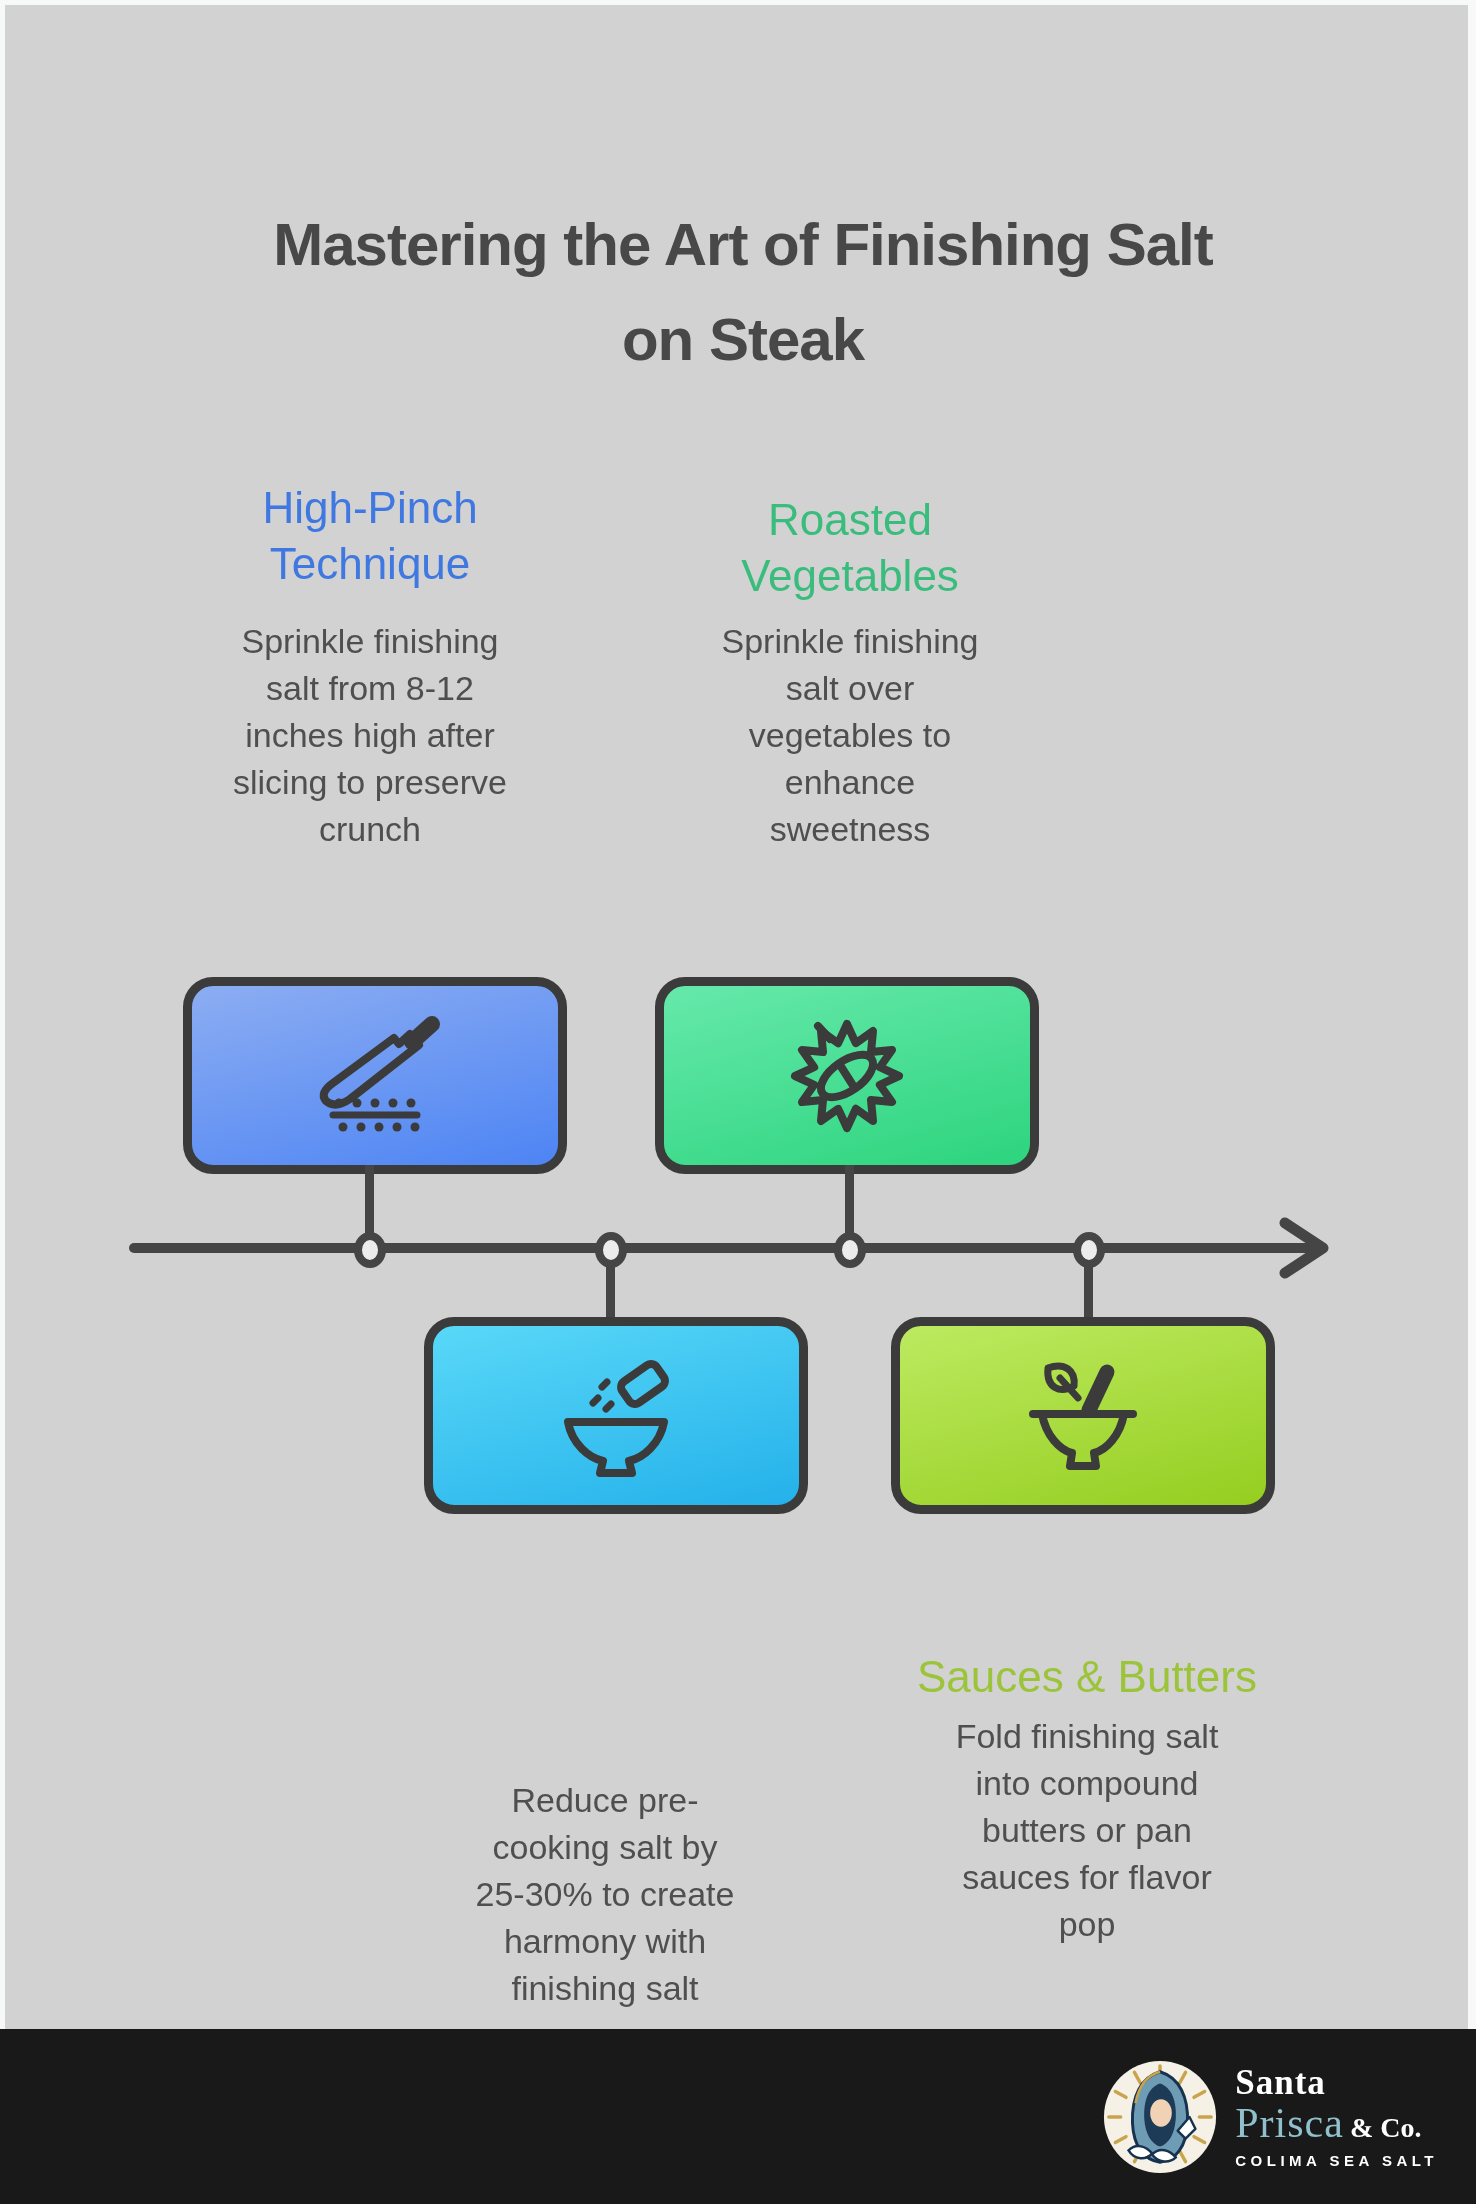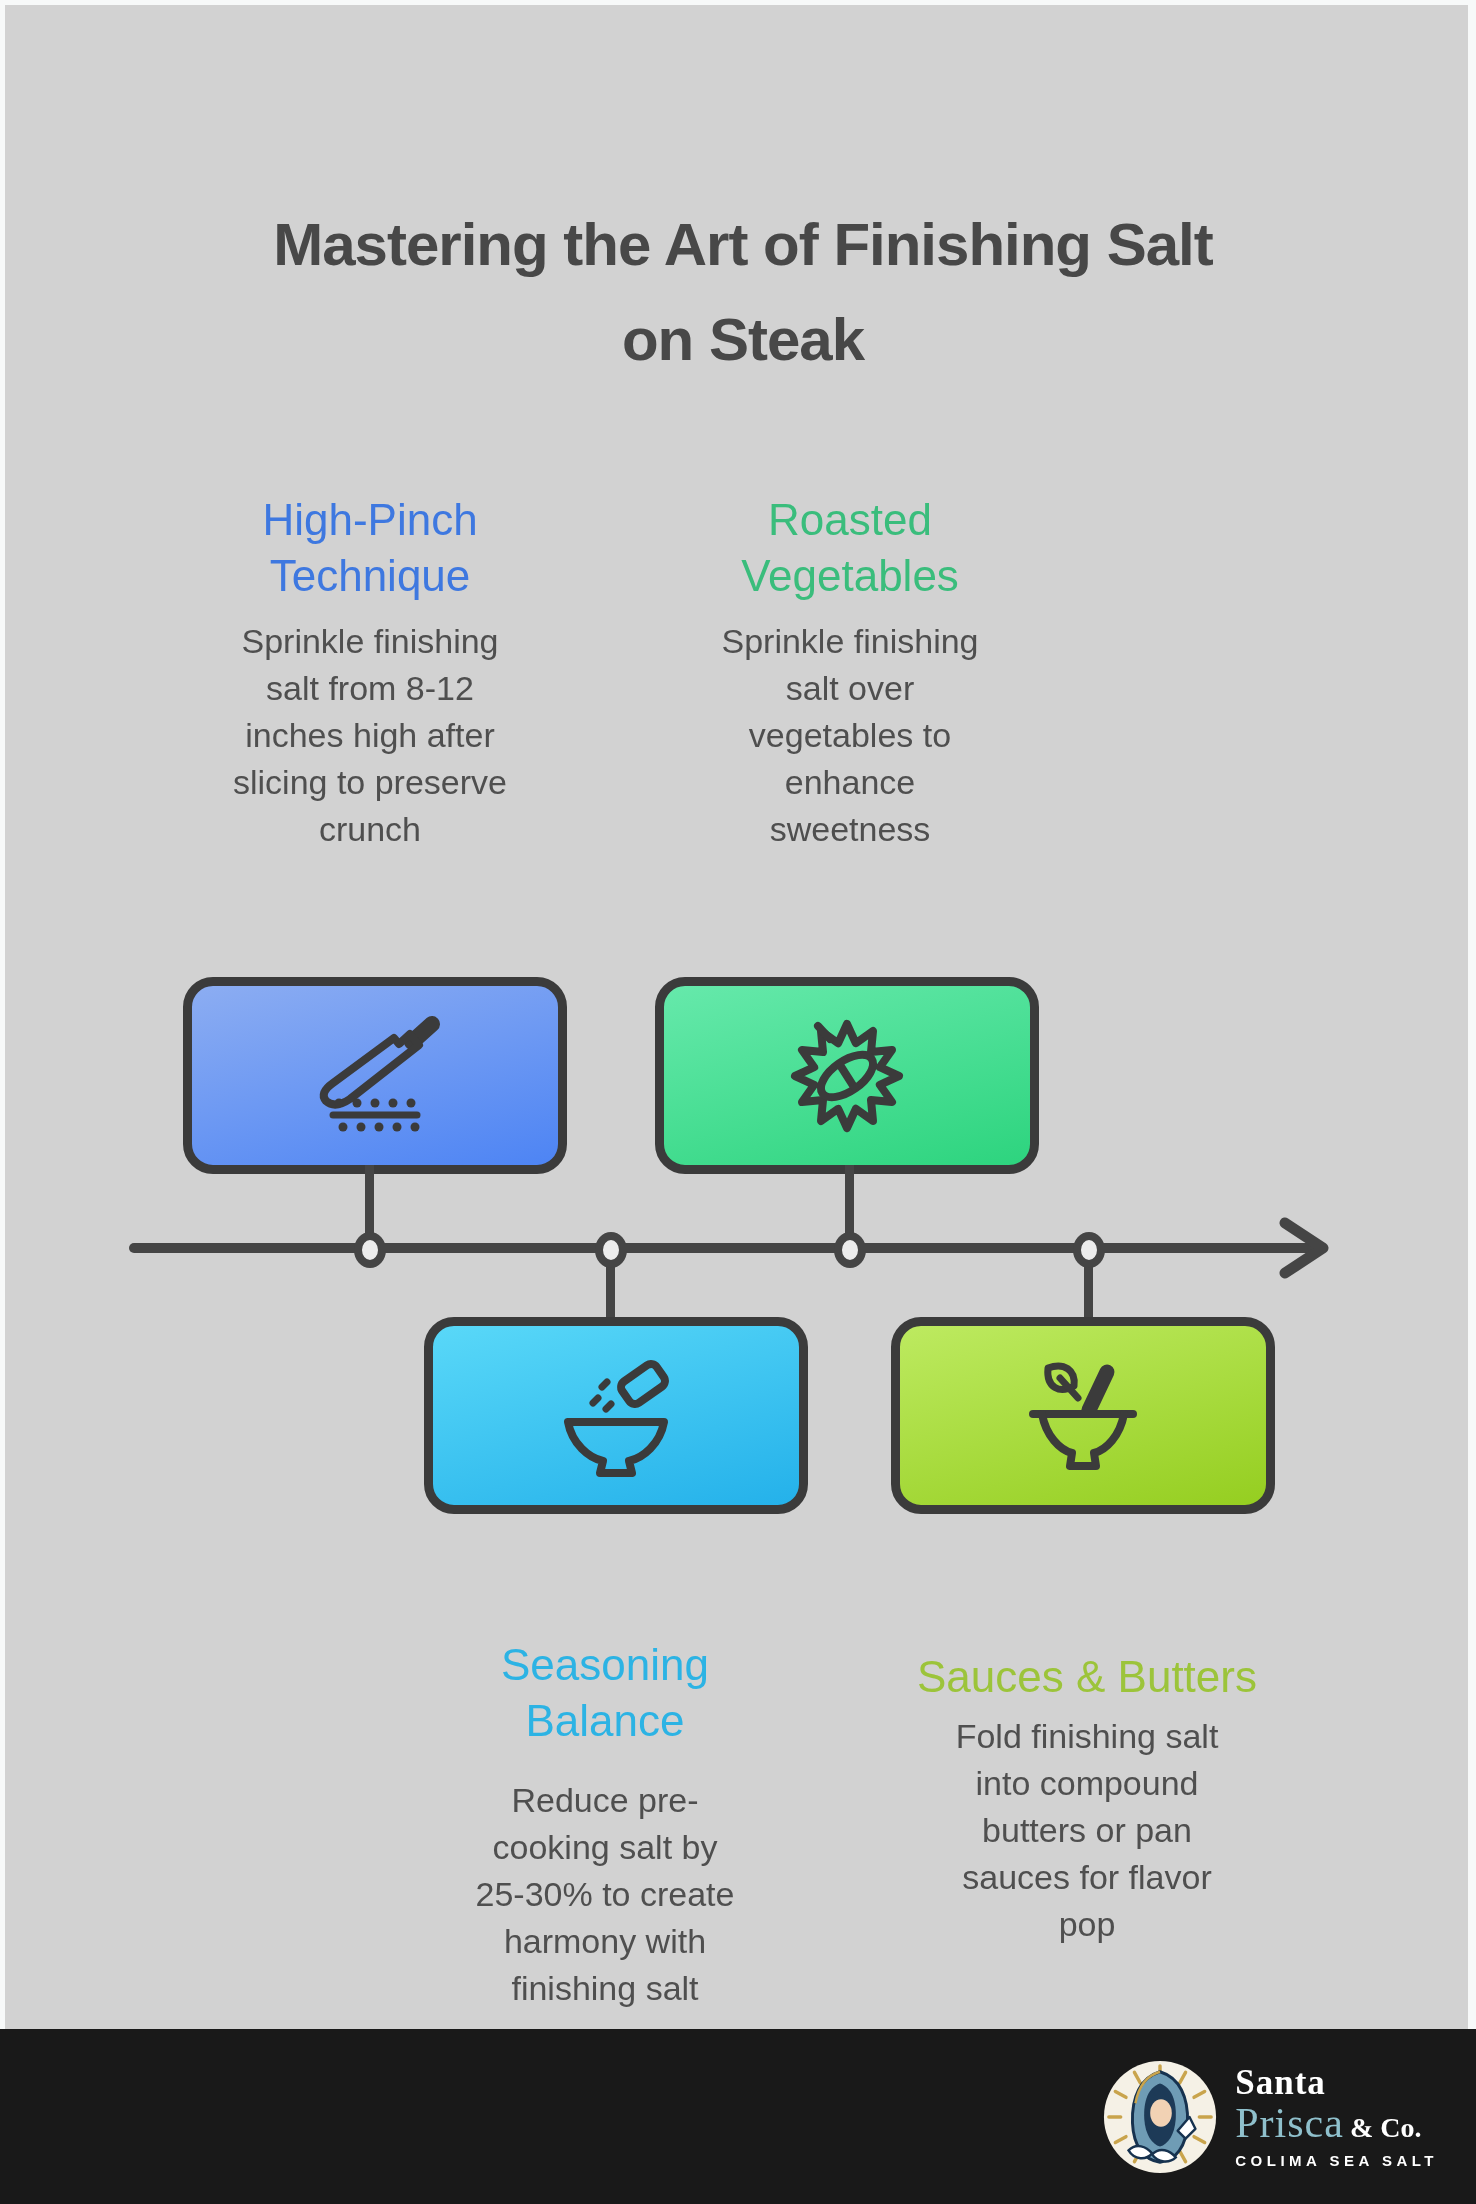--- a/index.html
+++ b/index.html
@@ -33,21 +33,21 @@
     position:absolute;width:400px;
     text-align:center;
     font-size:34px;line-height:47px;
     color:#4f4f4f;
     white-space:pre-line;
   }
   .h-blue{color:#3e78e0;}
   .h-green{color:#3abd7c;}
   .h-cyan{color:#2cb3e4;}
   .h-lime{color:#9cc43a;}
-  .hd1{left:165px;top:487px;}
+  .hd1{left:165px;top:475px;}
   .hd2{left:645px;top:487px;}
   .hd3{left:400px;top:1632px;}
   .hd4{left:882px;top:1632px;margin-top:12px;}
   .bd1{left:165px;top:613px;}
   .bd2{left:645px;top:613px;}
   .bd3{left:400px;top:1772px;}
   .bd4{left:882px;top:1708px;}
   .card{
     position:absolute;width:366px;height:179px;
     border:9px solid #3b3b3b;border-radius:30px;
@@ -189,22 +189,20 @@
       <g stroke="#3b3b3b" fill="none" stroke-linecap="round" stroke-linejoin="round">
         <path d="M40 22 C56 16 68 24 66 40 C52 48 38 42 40 22 Z" stroke-width="7"></path>
         <line x1="52" y1="32" x2="70" y2="52" stroke-width="7"></line>
         <line x1="99" y1="26" x2="81" y2="64" stroke-width="15"></line>
         <line x1="25" y1="68" x2="125" y2="68" stroke-width="8"></line>
         <path d="M34 68 C38 90 52 104 64 107 L62 120 L88 120 L86 107 C98 104 112 90 116 68" stroke-width="8"></path>
       </g>
     </svg>
   </div>
 
-  <div class="step-heading h-cyan hd3">Seasoning
-Balance</div>
   <div class="step-body bd3">Reduce pre-
 cooking salt by
 25-30% to create
 harmony with
 finishing salt</div>
 
   <div class="step-heading h-lime hd4">Sauces &amp; Butters</div>
   <div class="step-body bd4">Fold finishing salt
 into compound
 butters or pan

